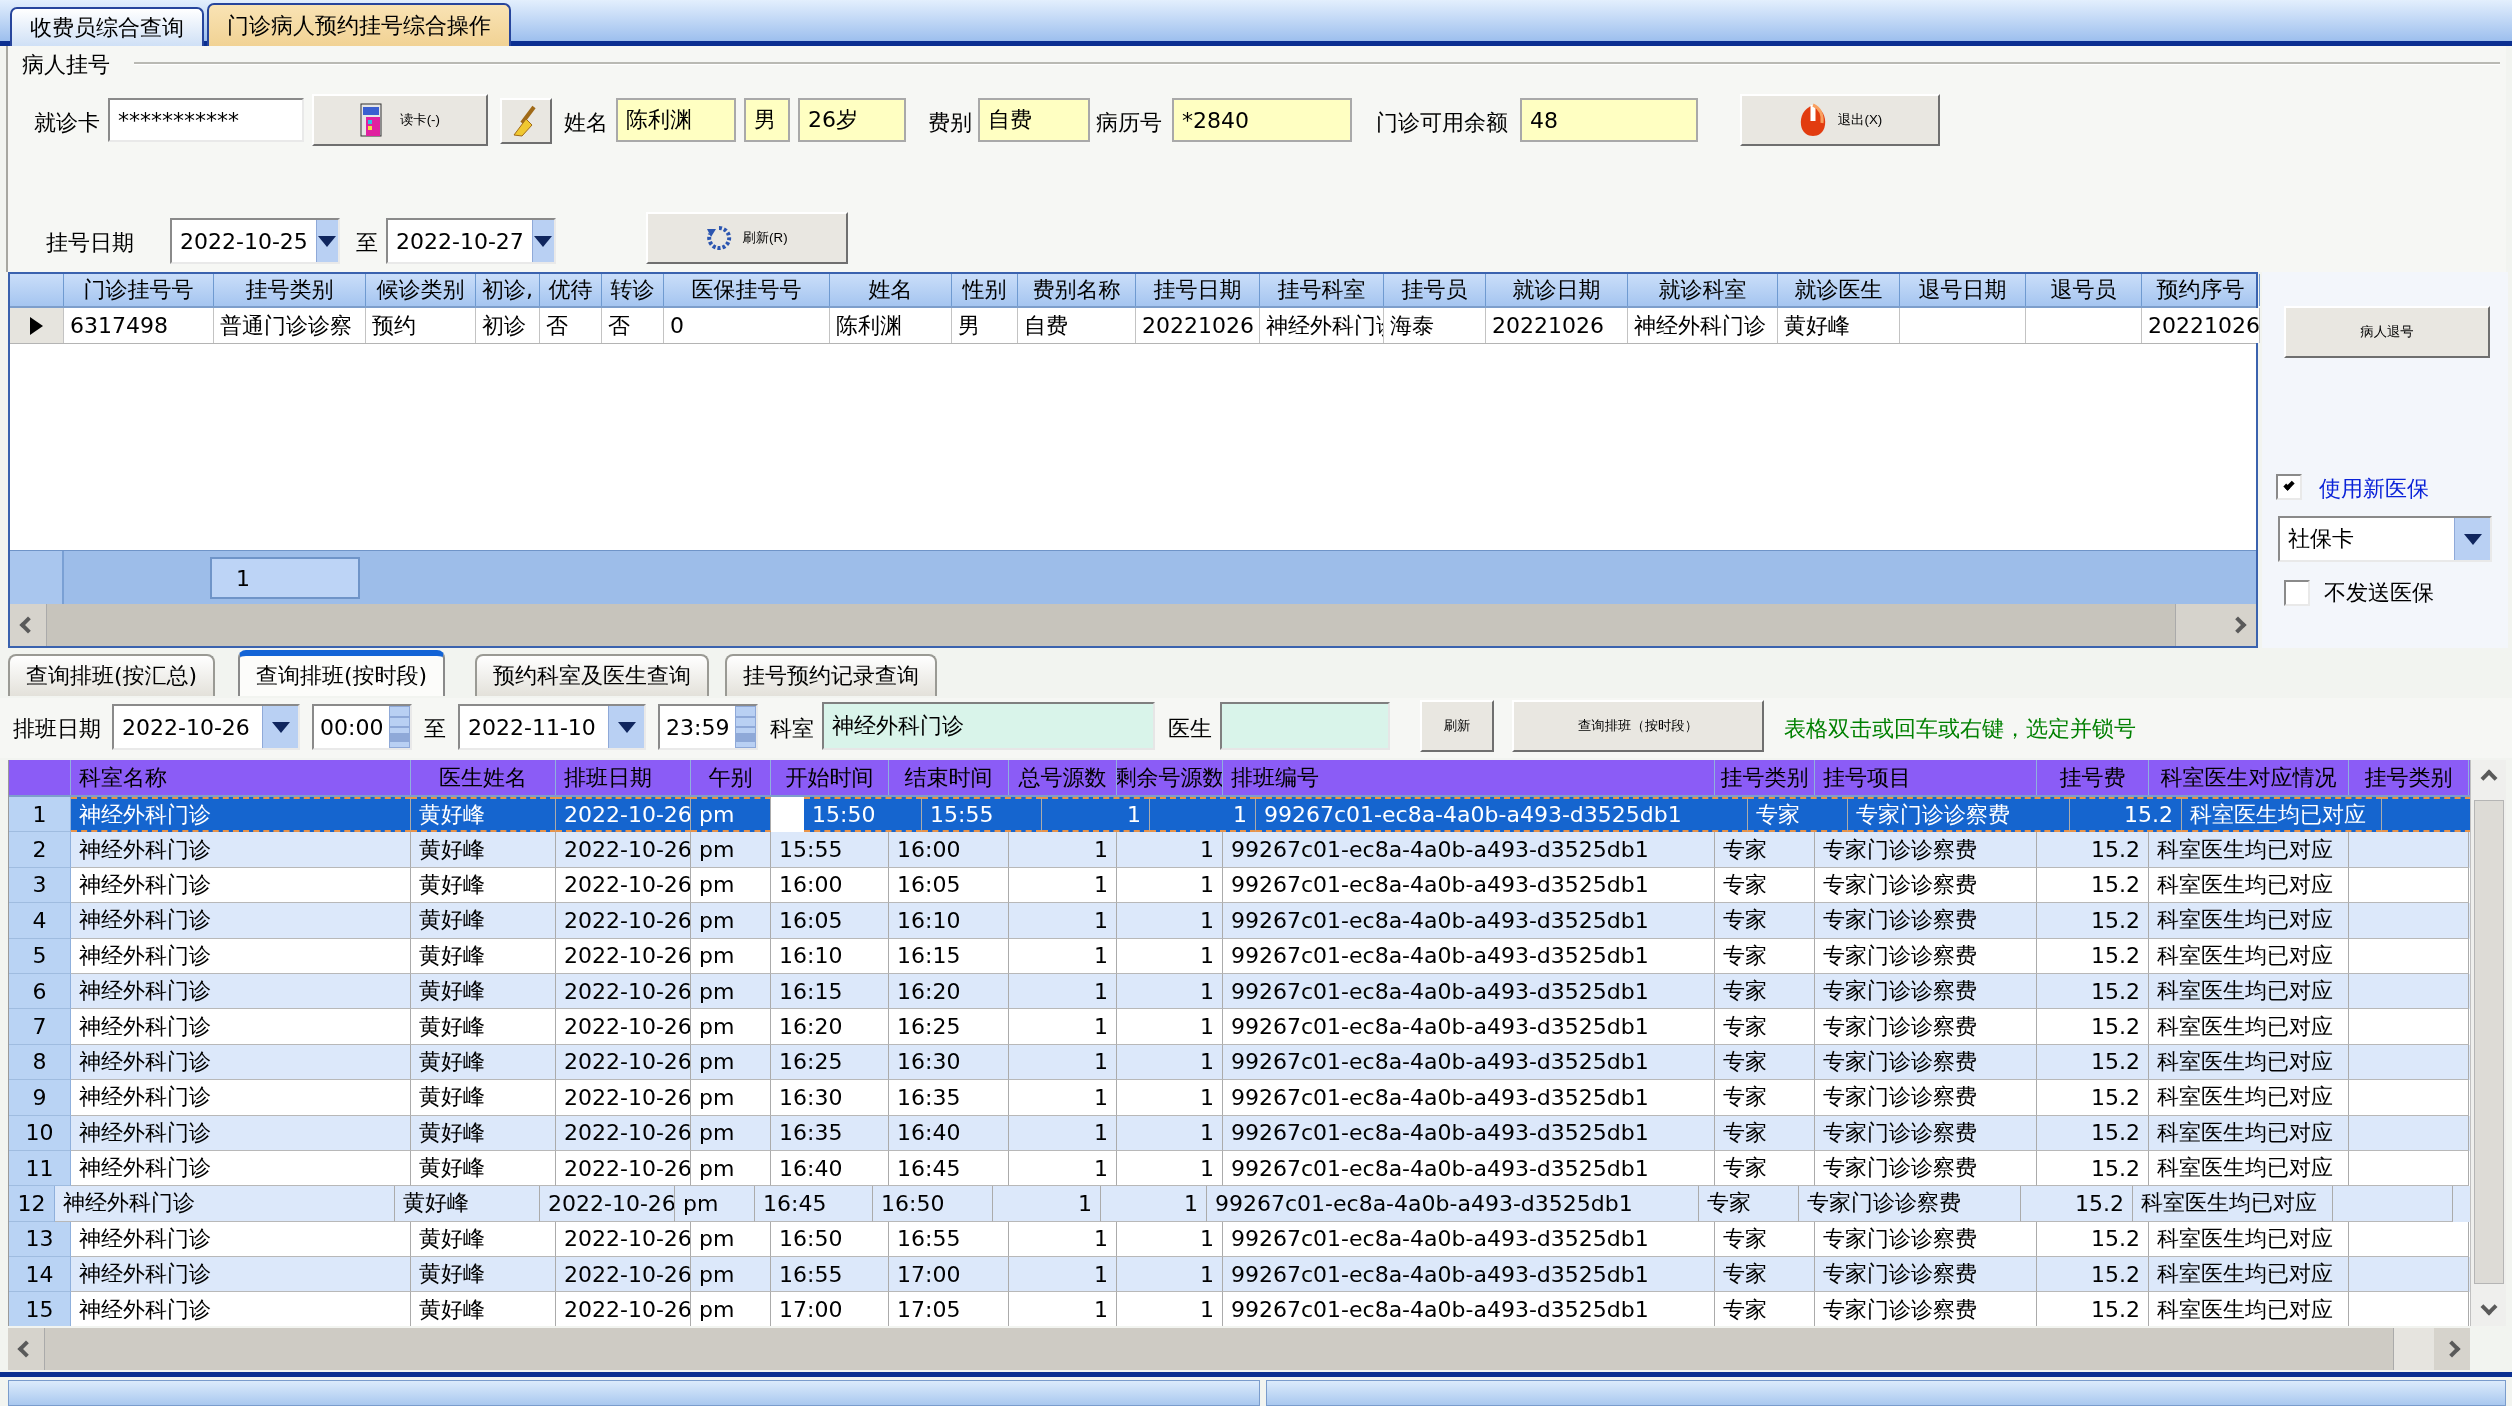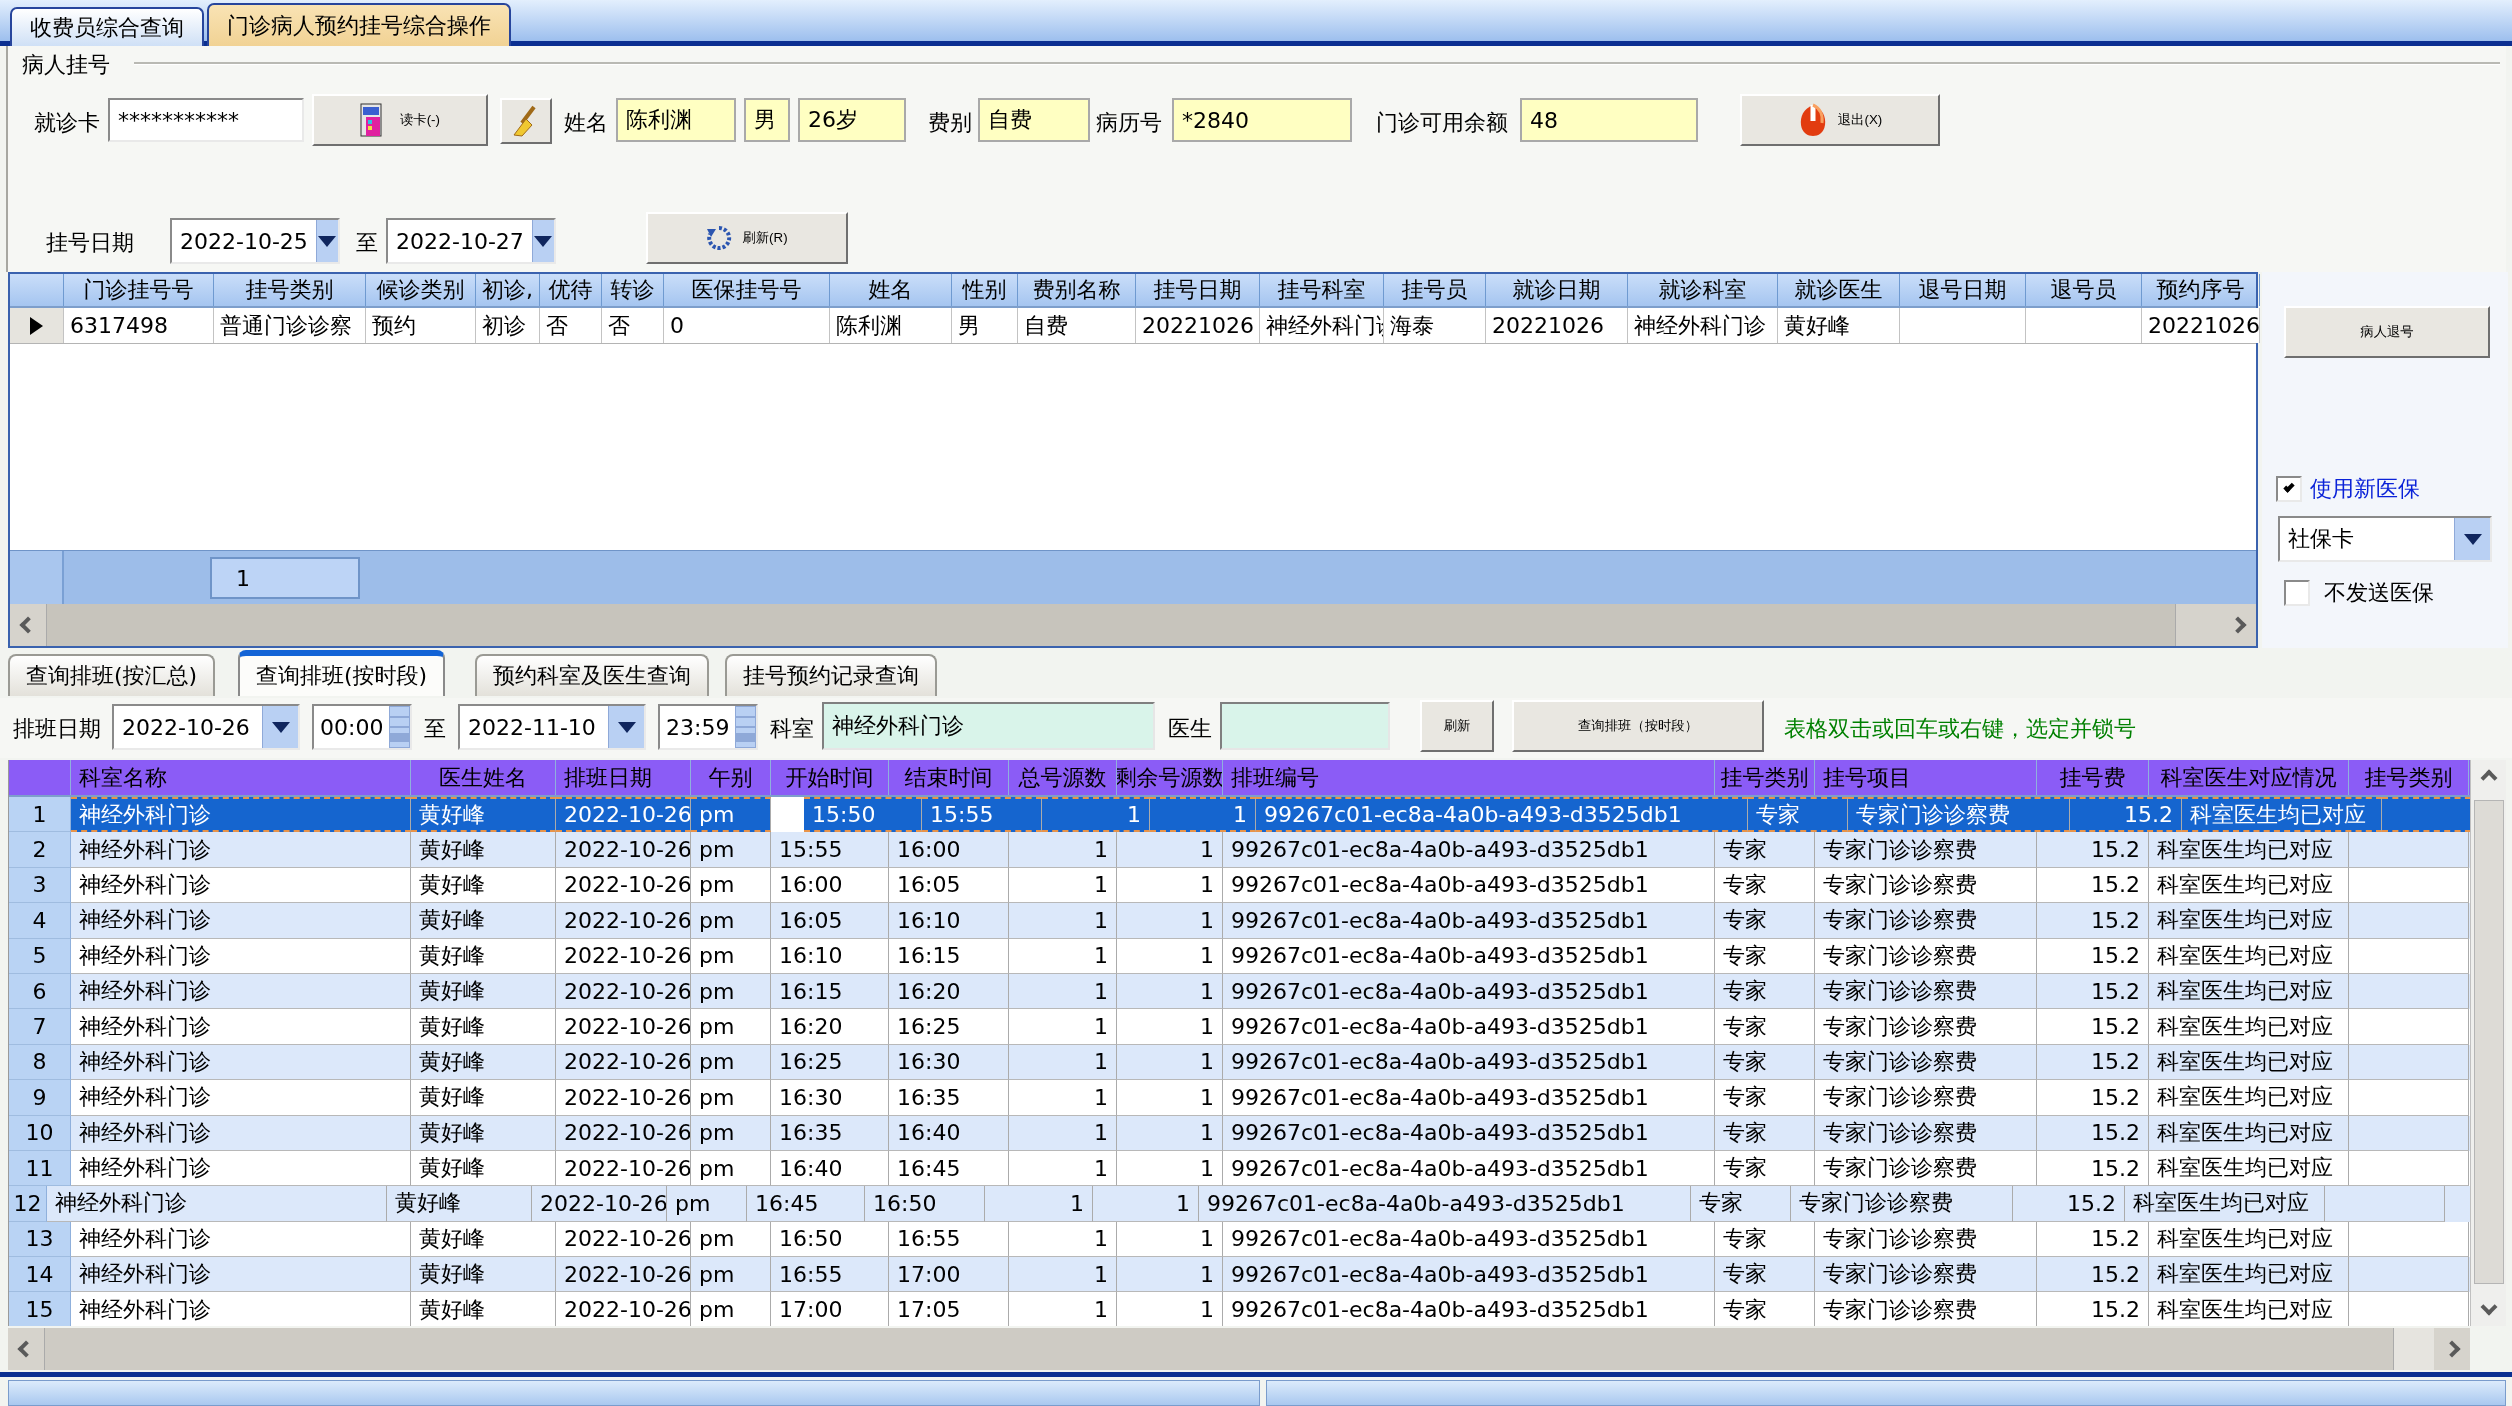--- a/index.html
+++ b/index.html
@@ -237,21 +237,21 @@
     <div style="flex:1;"></div>
     <div class="sbtn">
         <span class="chev right"></span>
       </div>
   </div>
 </div>
 
 <div class="abs" id="ins-panel">
   <button class="abs btn3d" style="left:22px; top:34px; width:206px; height:52px;">病人退号</button>
 
-  <div class="abs" style="left:14px; top:202px; display:flex; align-items:center; gap:8px;">
+  <div class="abs" style="left:14px; top:202px; display:flex; gap:17px;">
     <div class="checkbox">
         <div class="checkmark"></div>
       </div>
     <span style="color:#0a22d8;">使用新医保</span>
   </div>
 
   <div class="abs combo" style="left:16px; top:244px; width:214px; height:46px;">
     <div class="val">社保卡</div>
       <div class="dd-btn">
         <div class="tri-down"></div>
@@ -521,21 +521,21 @@
         <div class="c r" style="width: 108px;">1</div>
         <div class="c r" style="width: 106px;">1</div>
         <div class="c" style="width: 492px;">99267c01-ec8a-4a0b-a493-d3525db1</div>
         <div class="c" style="width: 100px;">专家</div>
         <div class="c" style="width: 222px;">专家门诊诊察费</div>
         <div class="c r" style="width: 112px;">15.2</div>
         <div class="c" style="width: 200px;">科室医生均已对应</div>
         <div class="c" style="width: 120px;"></div>
       </div>
       <div class="sgrow alt">
-        <div class="gut" style="width: 38px;">12</div>
+        <div class="gut" style="width: 46px;">12</div>
         <div class="c" style="width: 340px;">神经外科门诊</div>
         <div class="c" style="width: 145px;">黄好峰</div>
         <div class="c" style="width: 135px;">2022-10-26</div>
         <div class="c" style="width: 80px;">pm</div>
         <div class="c" style="width: 118px;">16:45</div>
         <div class="c" style="width: 120px;">16:50</div>
         <div class="c r" style="width: 108px;">1</div>
         <div class="c r" style="width: 106px;">1</div>
         <div class="c" style="width: 492px;">99267c01-ec8a-4a0b-a493-d3525db1</div>
         <div class="c" style="width: 100px;">专家</div>

